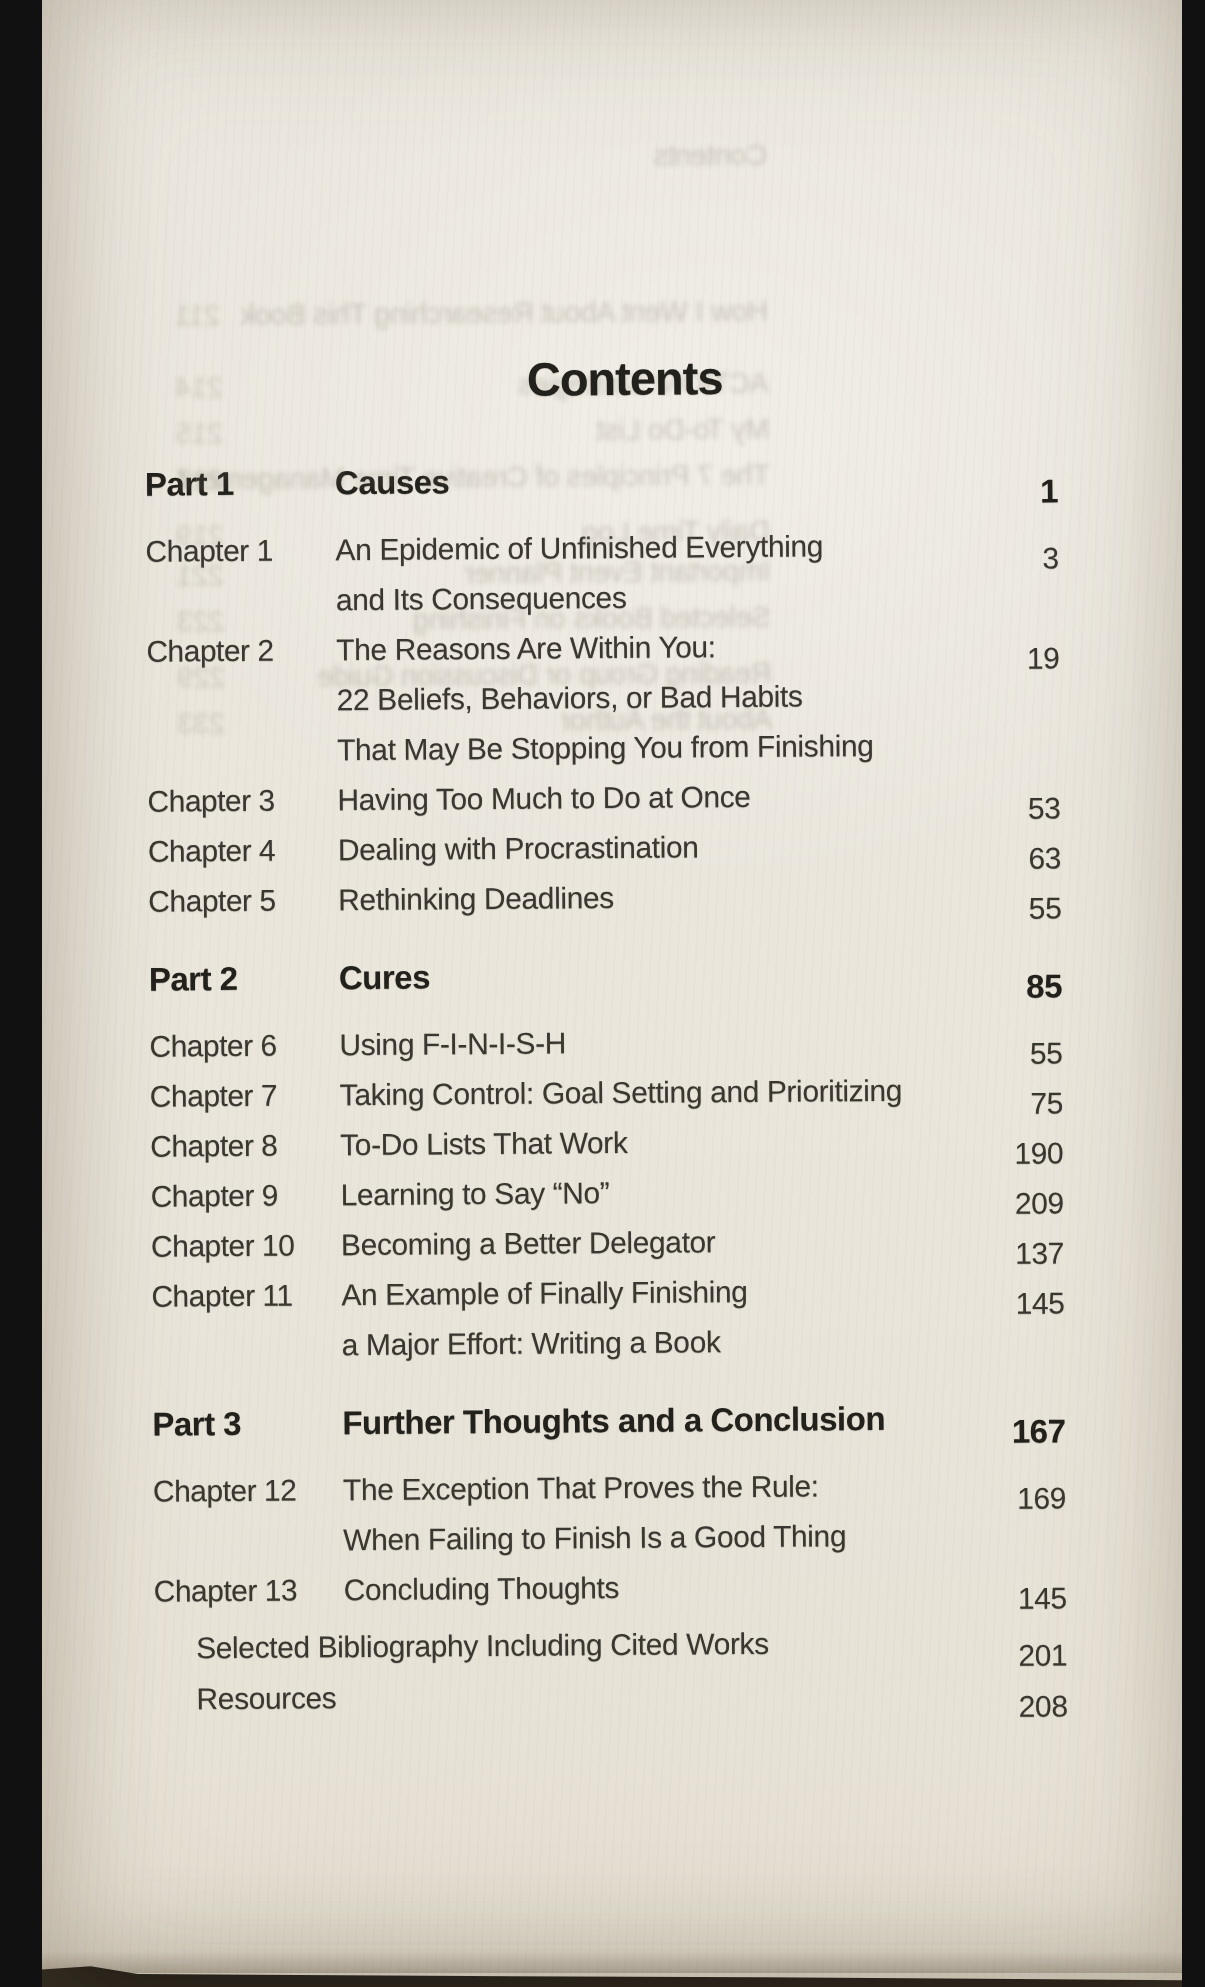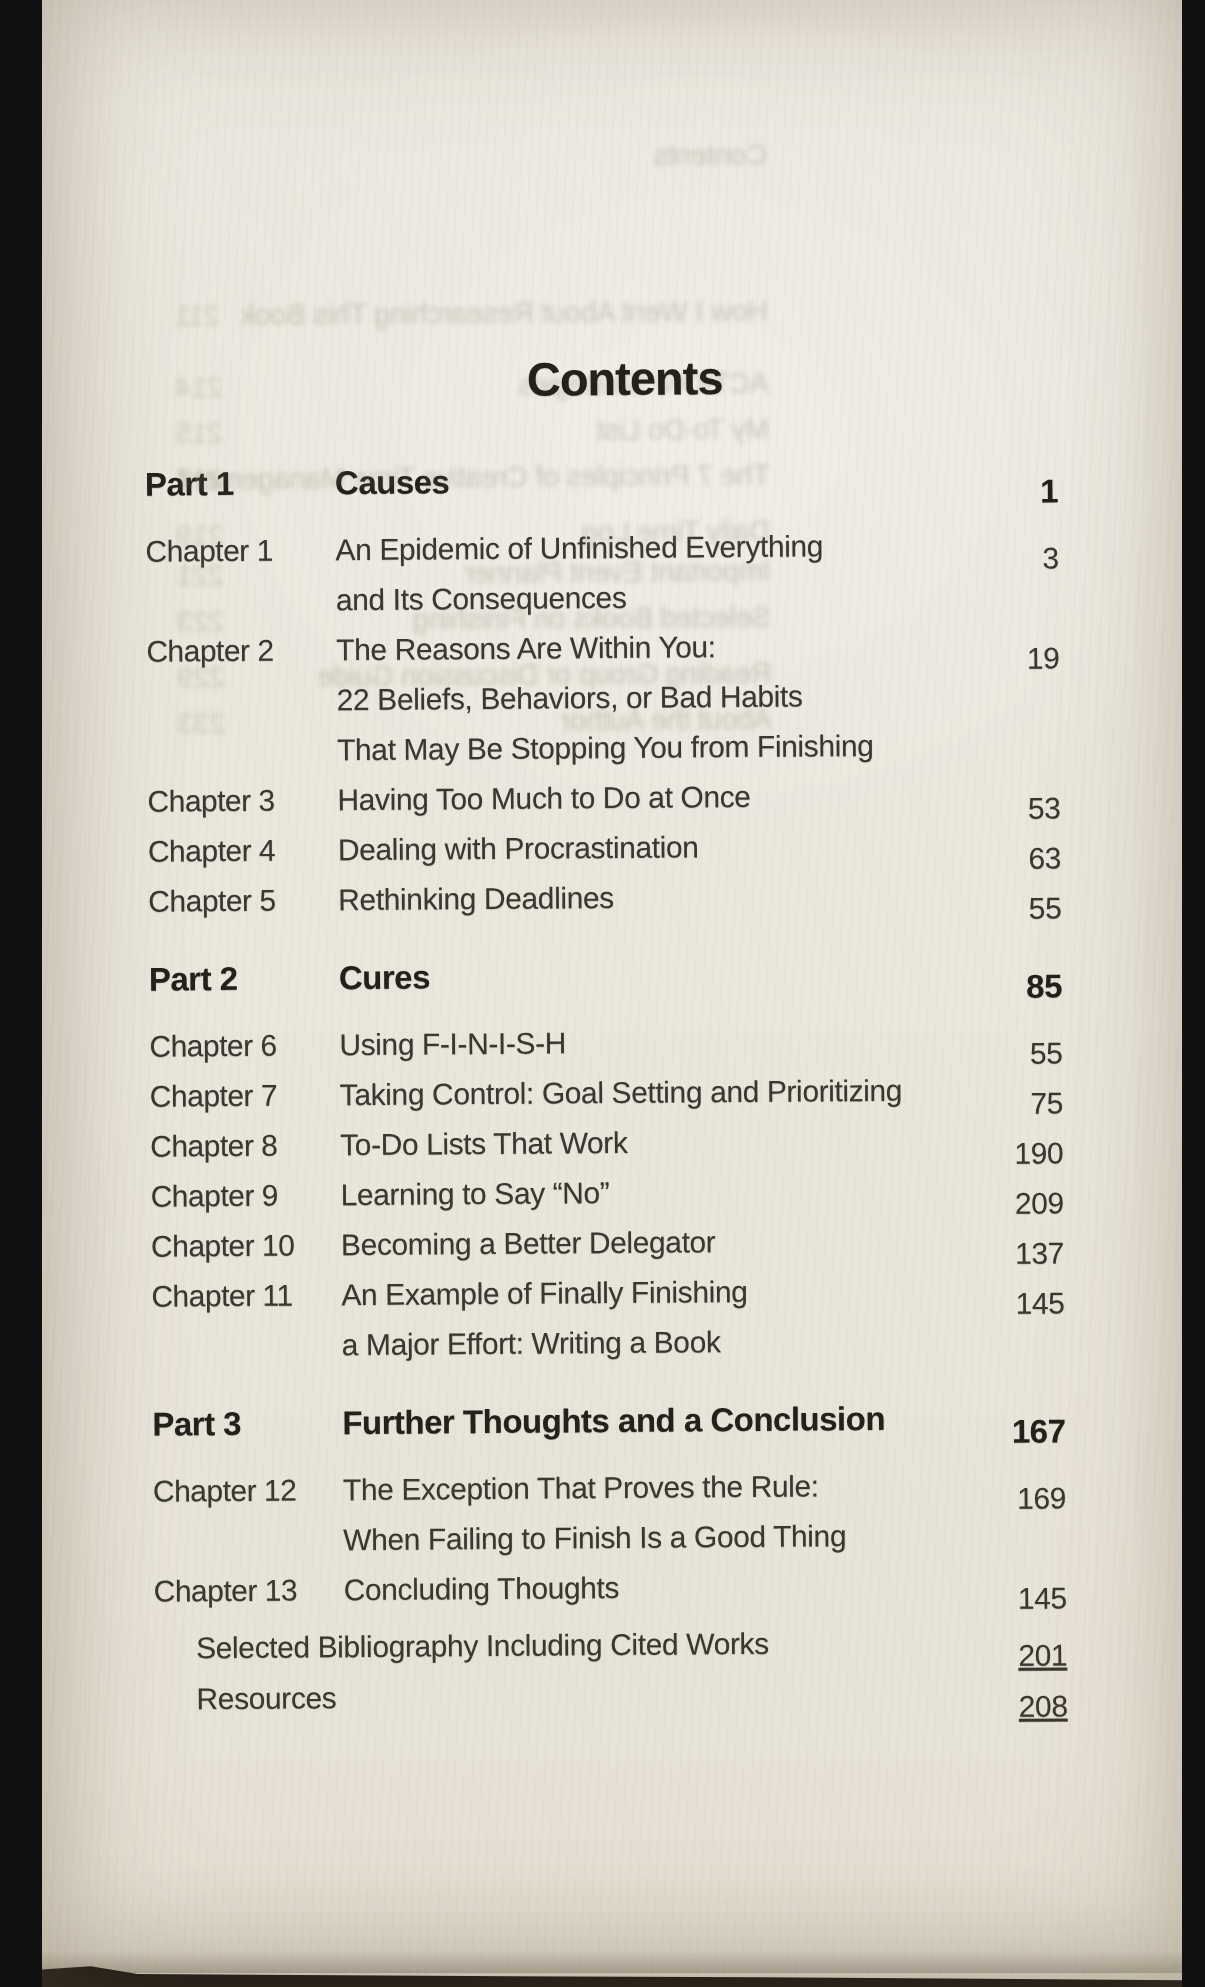--- a/index.html
+++ b/index.html
@@ -46,21 +46,21 @@
     text-align: right; position: relative; top: 14px;
   }
   .part-row { margin: 28px 0 17px 0; }
   .part-row .c-label, .part-row .c-title div, .part-row .c-page {
     font-weight: 700; font-size: 33px; color: var(--ink-bold, #23211c); letter-spacing: -0.5px;
   }
   .back-row .c-span {
     grid-column: 1 / span 2; padding-left: 42px;
     font-size: 30px; line-height: 51px; letter-spacing: -0.4px;
   }
-  .back-row .c-page { line-height: 51px; text-decoration: underline; }
+  .back-row .c-page { line-height: 51px; }
   .back-row.first { margin-top: 6px; }
   
   .ghost { position: absolute; inset: 0; pointer-events: none; filter: blur(2.4px); opacity: 0.72; }
   .ghost-line { position: absolute; left: 0; width: 100%; font-size: 29px; letter-spacing: -0.3px; }
   .g-num  { position: absolute; left: 138px; transform: scaleX(-1); color: rgba(122,114,97,0.34); }
   .g-text { position: absolute; right: 408px; transform: scaleX(-1); color: rgba(122,114,97,0.42); white-space: nowrap; }
   .page-edge {
     position: absolute; left: -10px; bottom: -3px; width: 103%; height: 32px;
     background: var(--page-edge, #14110c);
     clip-path: polygon(0 38%, 5% 26%, 9% 50%, 30% 55%, 62% 60%, 100% 70%, 100% 100%, 0 100%);

